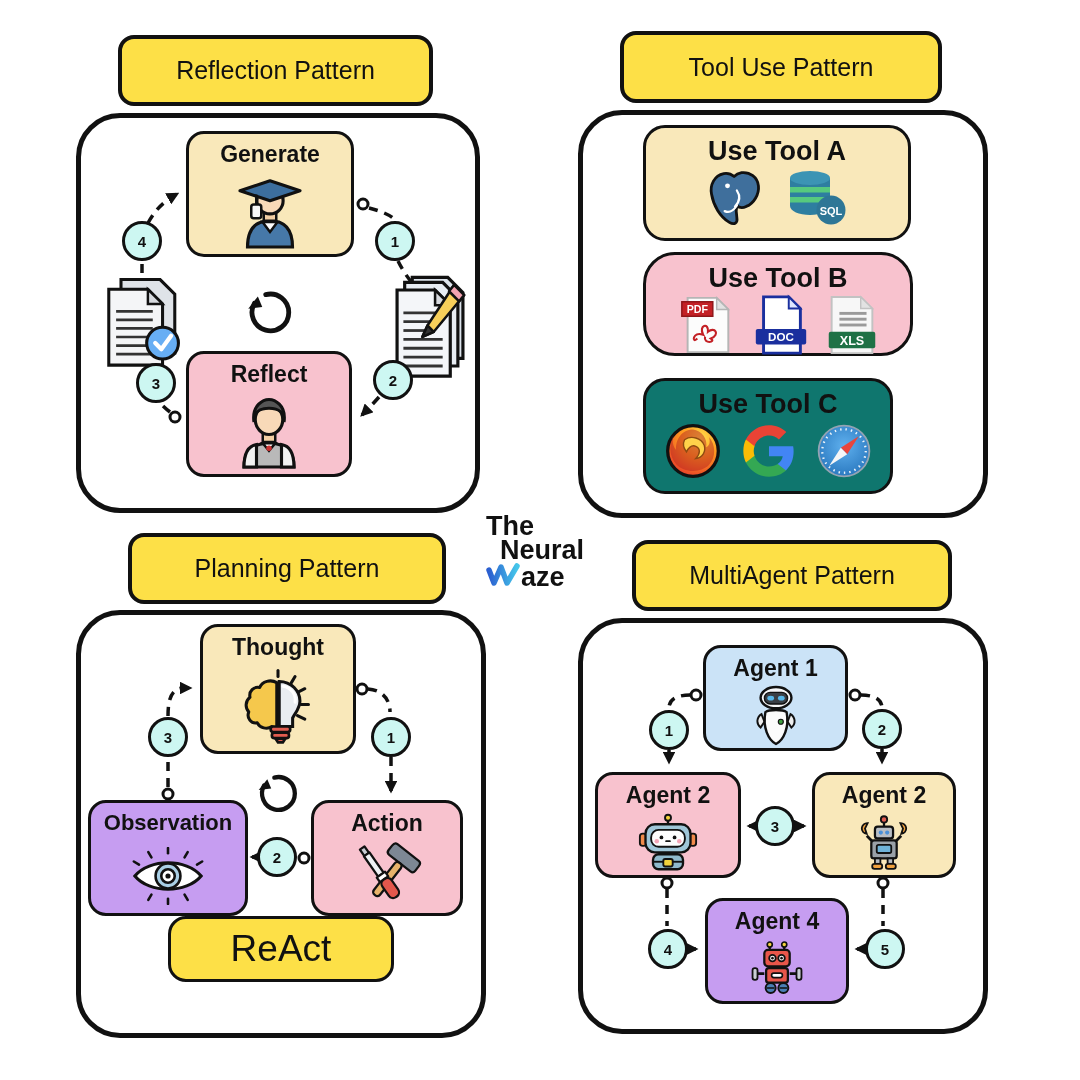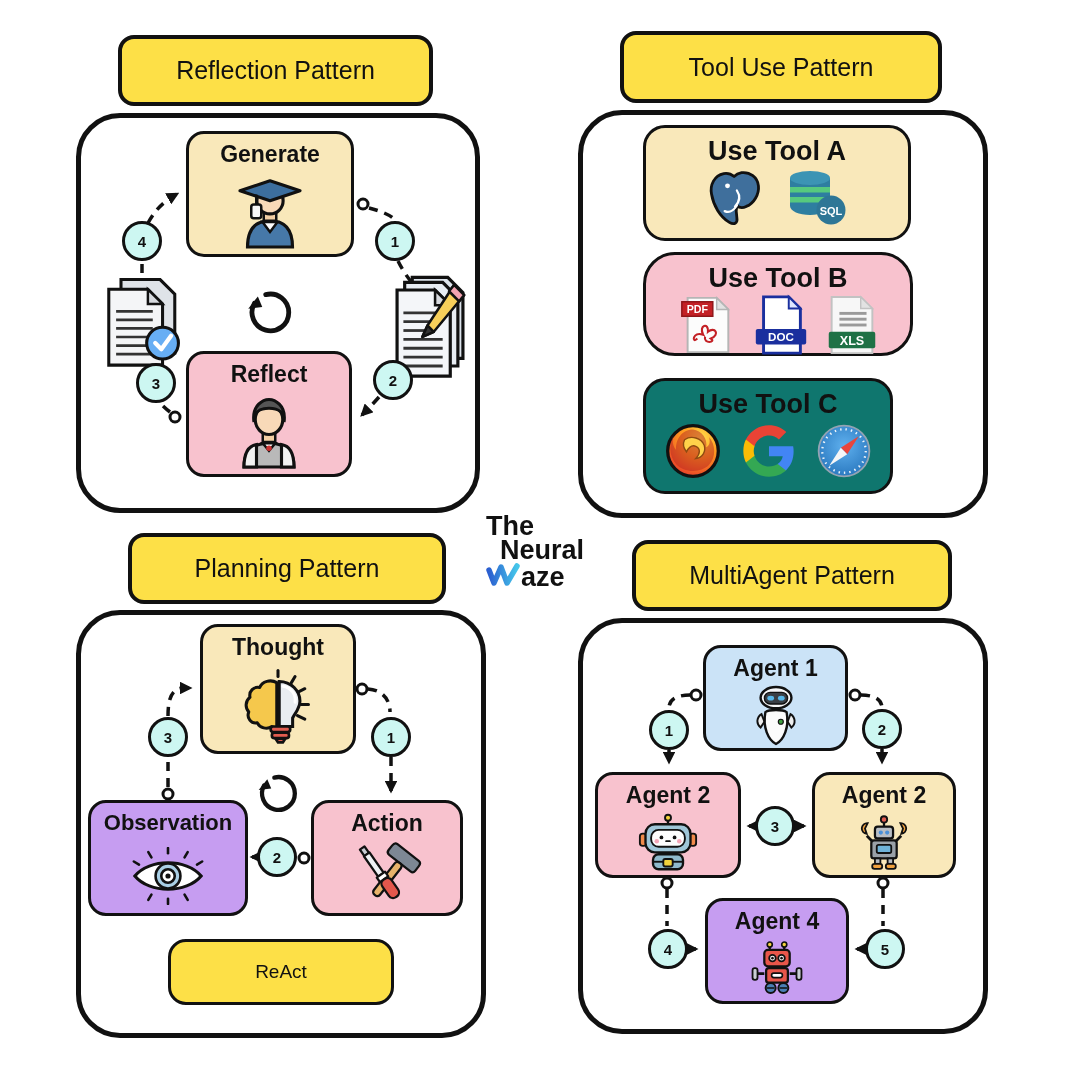--- a/index.html
+++ b/index.html
@@ -356,21 +356,21 @@
             <path d="M57 51 L54 46"></path>
         </g>
         <path d="M6 28 C20 11 56 11 70 28 C56 45 20 45 6 28 Z" fill="#fff" stroke="#111" stroke-width="3"></path>
         <circle cx="38" cy="28" r="12" fill="#a9cfe5" stroke="#111" stroke-width="2.5"></circle>
         <circle cx="38" cy="28" r="6.5" fill="#fff" stroke="#111" stroke-width="2.5"></circle>
         <circle cx="38" cy="28" r="2.5" fill="#111"></circle>
       </svg>
     </div>
   </div>
 
-  <div class="pill" style="left:168px;top:939px;width:220px;height:60px;border-radius:18px;border-width:3.5px;font-size:19px;">
+  <div class="pill" style="left:168px;top:916px;width:220px;height:60px;border-radius:18px;border-width:3.5px;font-size:37px;">
     <span>ReAct</span>
   </div>
 
   <div class="step" style="left:371px;top:717px;">
       <span>1</span>
     </div>
   <div class="step" style="left:257px;top:837px;">
       <span>2</span>
     </div>
   <div class="step" style="left:148px;top:717px;">

